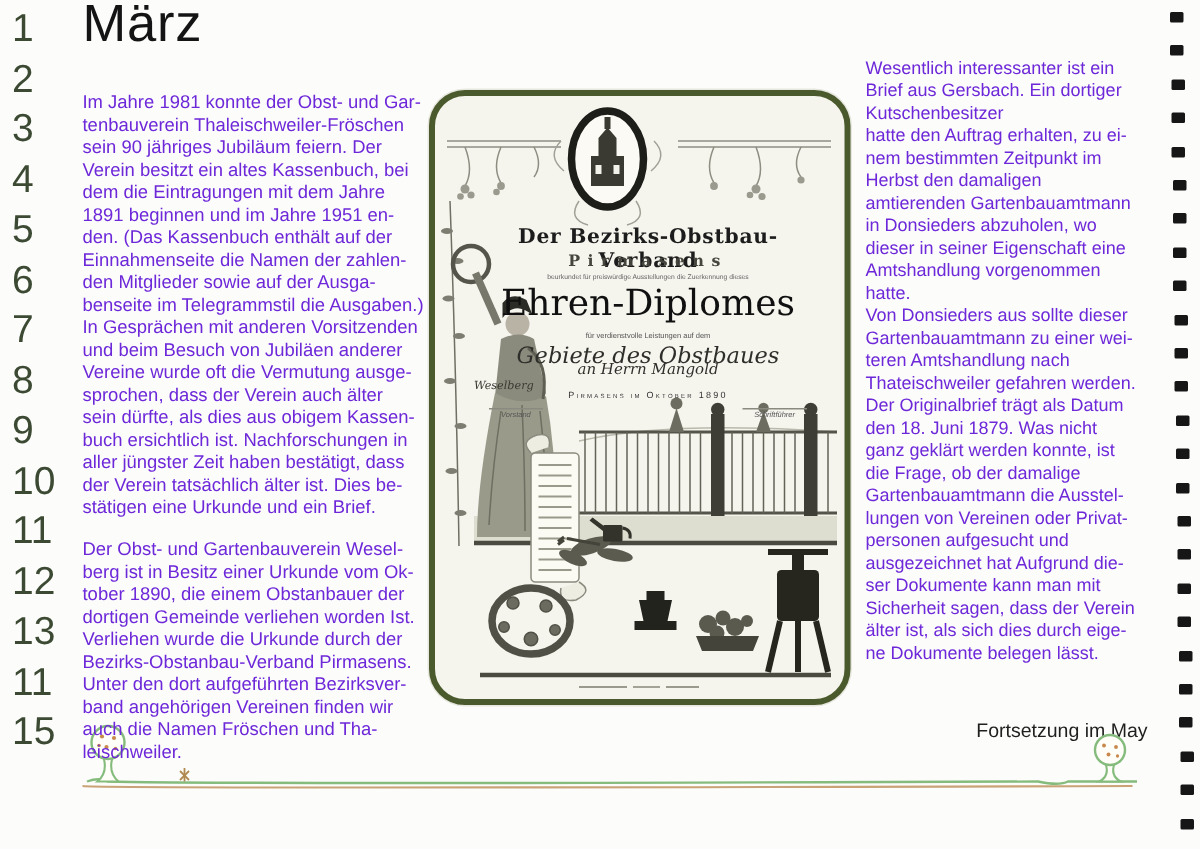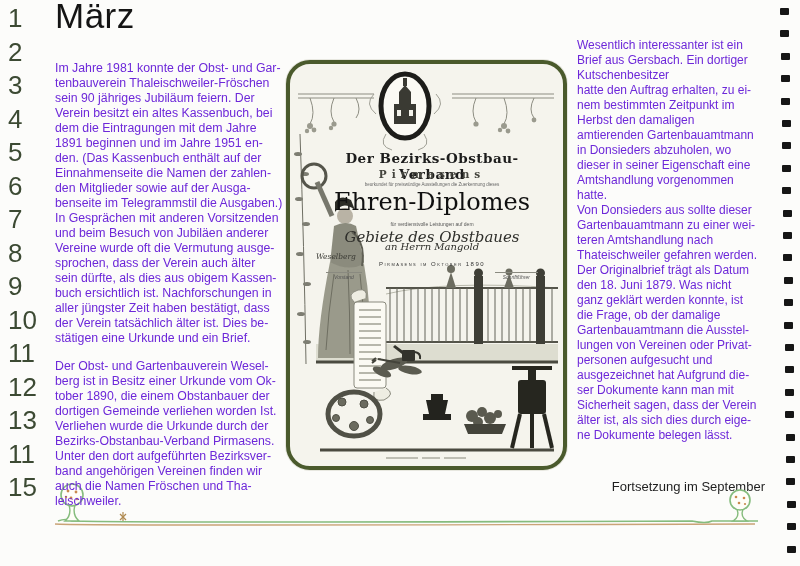--- a/index.html
+++ b/index.html
@@ -332,21 +332,21 @@
 Gartenbauamtmann die Ausstel-
 lungen von Vereinen oder Privat-
 personen aufgesucht und
 ausgezeichnet hat Aufgrund die-
 ser Dokumente kann man mit
 Sicherheit sagen, dass der Verein
 älter ist, als sich dies durch eige-
 ne Dokumente belegen lässt.</p>
   </div>
 
-  <div class="continuation">Fortsetzung im September</div>
+  <div class="continuation">Fortsetzung im May</div>
 
   <svg class="bottom-border" viewBox="0 0 800 70" xmlns="http://www.w3.org/2000/svg">
     <path d="M55 46 q20 2 700 0" stroke="#c9a377" stroke-width="1.4" fill="none"></path>
     <path d="M58 43 q8 -3 14 0 q80 2 620 0 q14 3 20 0 h46" stroke="#85bc7d" stroke-width="1.6" fill="none"></path>
     <g>
       <path d="M69 27 q3 10 -4 16 h14 q-7 -6 -4 -16 z" fill="#fffef8" stroke="#85bc7d" stroke-width="1.4"></path>
       <circle cx="72" cy="17" r="11" fill="#fffef8" stroke="#85bc7d" stroke-width="1.6"></circle>
       <circle cx="68" cy="13" r="1.4" fill="#c9894d"></circle>
         <circle cx="76" cy="14" r="1.4" fill="#c9894d"></circle>
       <circle cx="71" cy="20" r="1.4" fill="#c9894d"></circle>

